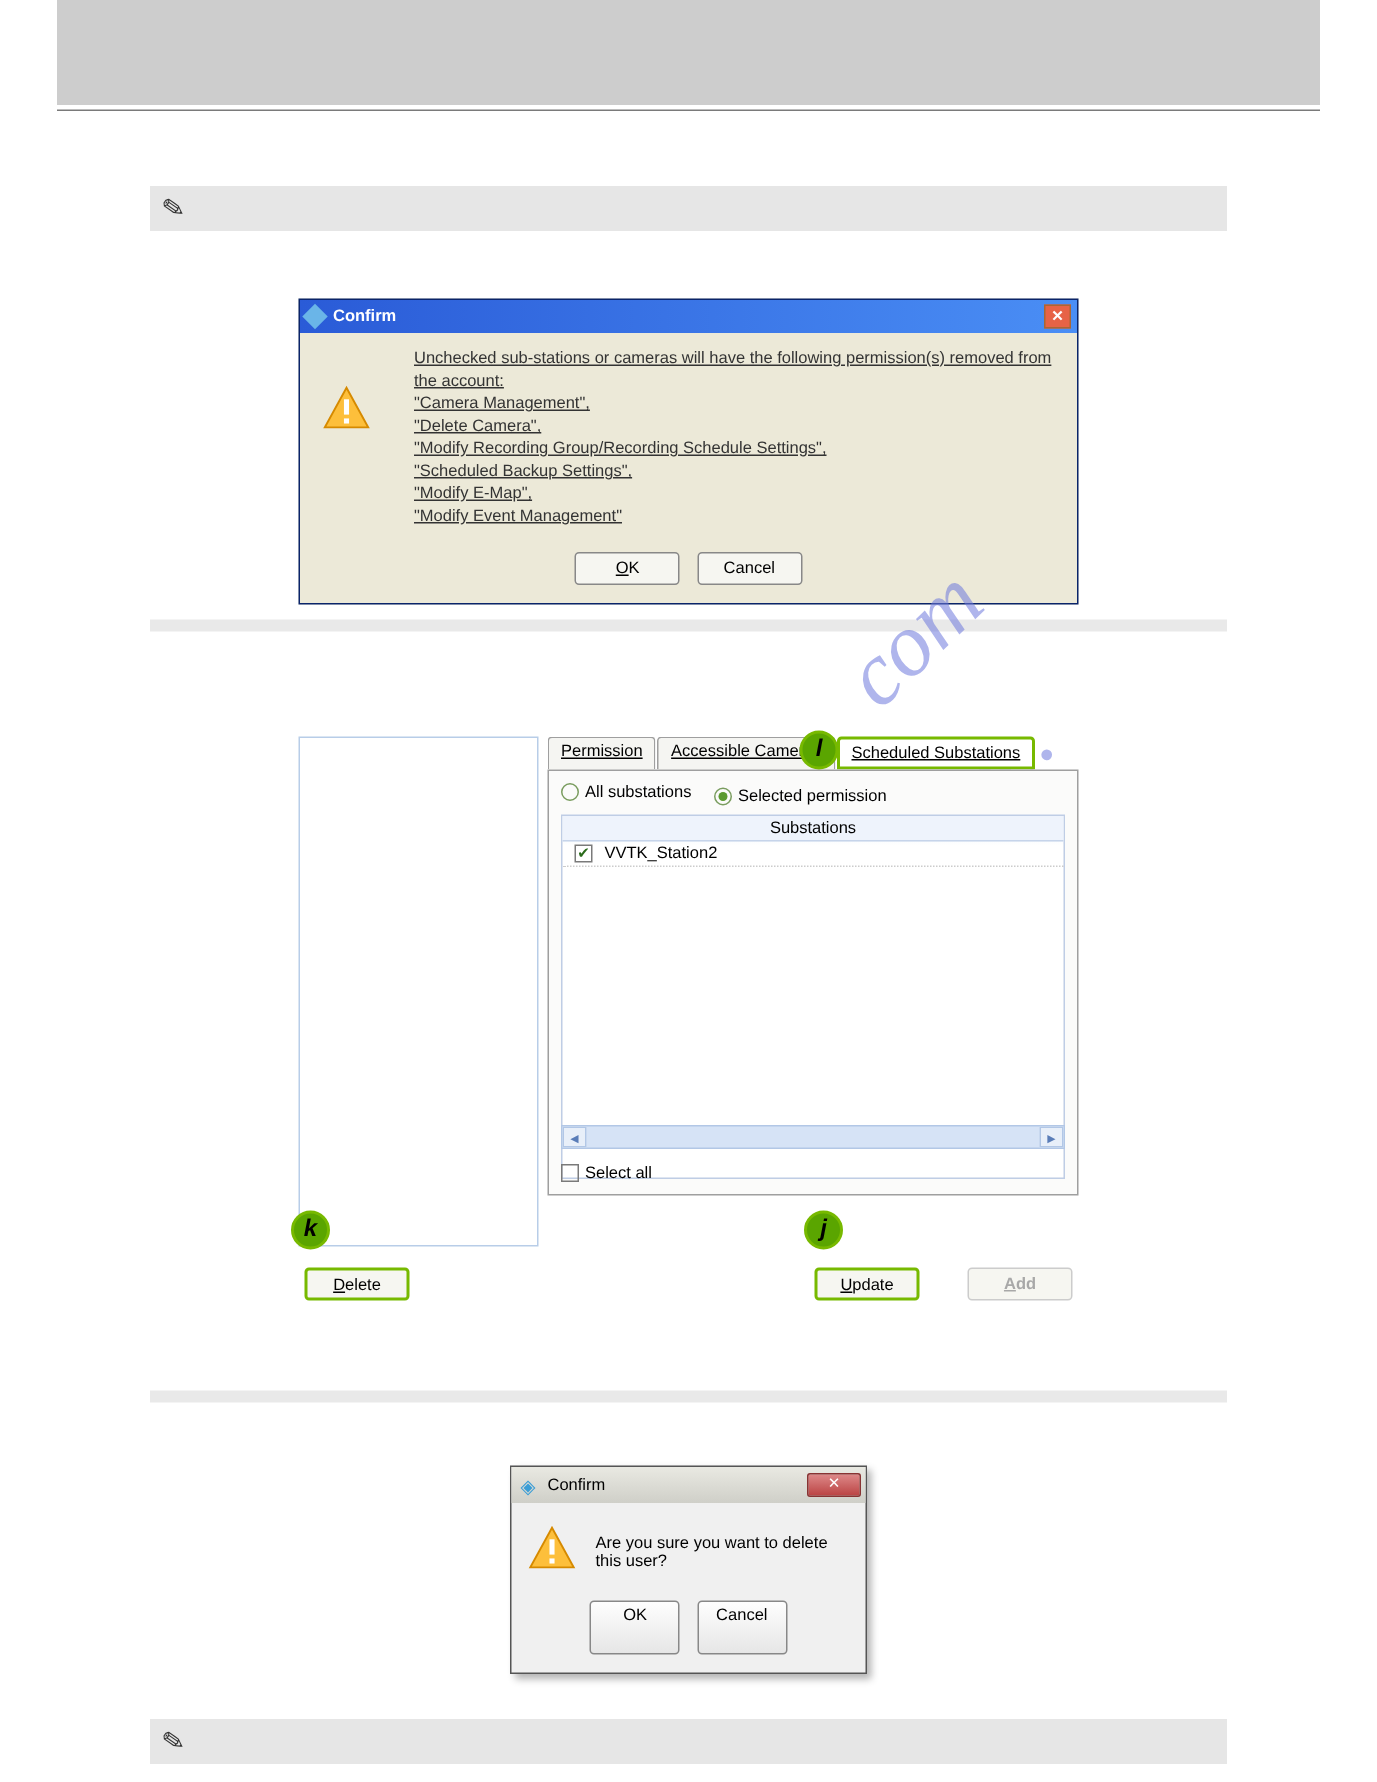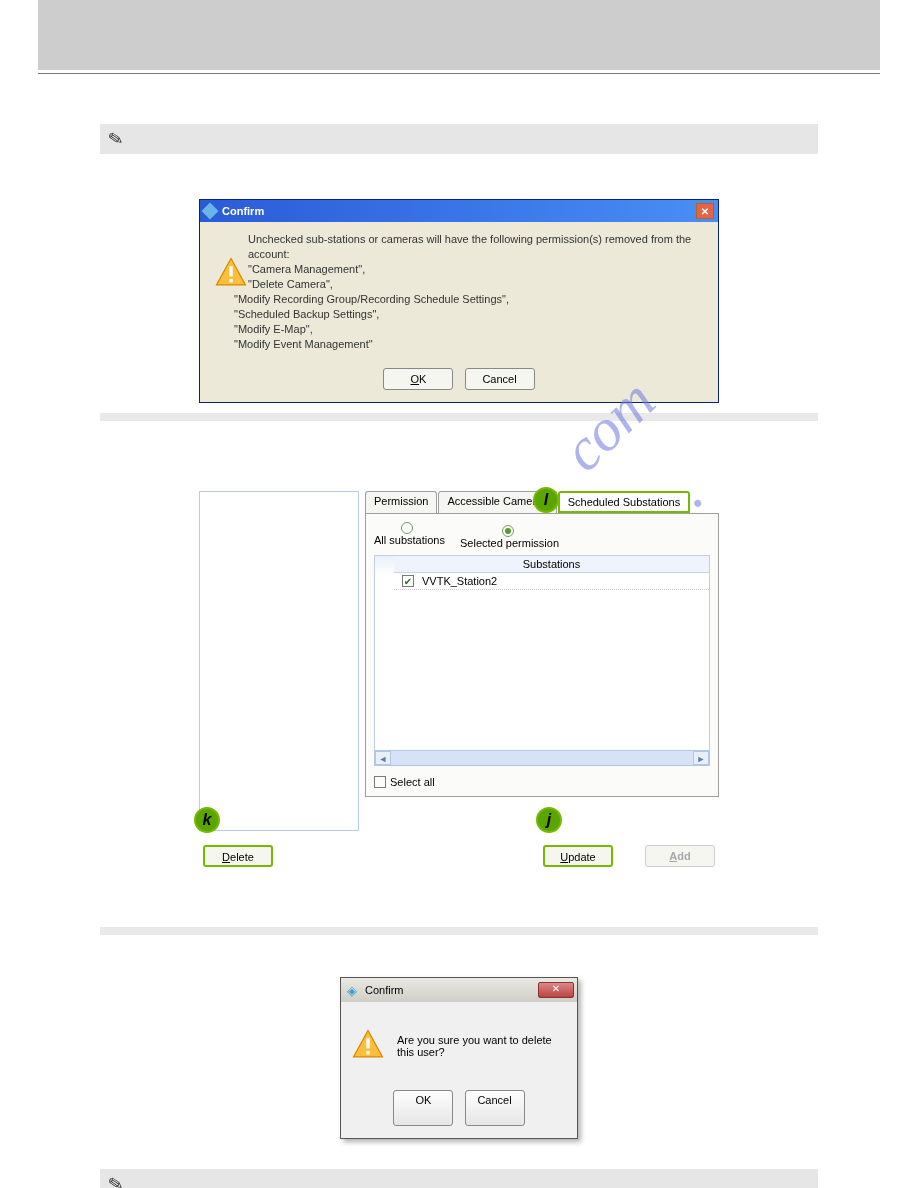--- a/index.html
+++ b/index.html
@@ -9,41 +9,41 @@
     .content { padding: 50px 100px 0; }
     .note-bar { background: #e6e6e6; height: 30px; display: flex; align-items: center; padding-left: 8px; margin-bottom: 45px; }
     .pencil { font-size: 18px; color: #333; transform: rotate(-10deg); }
     
     .confirm1 { width: 520px; margin: 0 auto 10px; border: 1px solid #0a246a; background: #ece9d8; }
     .confirm1-title { background: linear-gradient(90deg, #2a5bd7 0%, #4a8ef5 100%); height: 22px; display: flex; align-items: center; padding: 0 4px; }
     .confirm1-title .diamond { width: 12px; height: 12px; background: #6ab5e8; transform: rotate(45deg); margin-right: 6px; }
     .confirm1-title .title-text { color: #fff; font-weight: bold; flex: 1; }
     .close-btn { width: 18px; height: 16px; background: #e76346; border: 1px solid #a63; display: flex; align-items: center; justify-content: center; color: #fff; font-size: 10px; font-weight: bold; }
     .confirm1-body { padding: 10px 14px 8px 14px; color: #333; }
-    .confirm1-body .msg { margin-left: 20px; line-height: 15px; }
+    .confirm1-body .msg { margin-left: 62px; line-height: 15px; text-decoration: underline; }
     .confirm1-body .warning-icon { float: left; margin-top: 24px; }
     .warning-icon svg { width: 34px; height: 34px; }
     .confirm1-buttons { text-align: center; padding: 8px 0 12px; }
     .btn-xp { display: inline-block; min-width: 70px; height: 22px; line-height: 20px; background: #f6f6f1; border: 1px solid #888; border-radius: 3px; text-align: center; margin: 0 4px; font-size: 11px; }
     
     .spacer-rule { height: 8px; background: #e9e9e9; margin: 0 0 70px; }
     
     .stack2 { position: relative; width: 520px; margin: 0 auto; }
     .panel2 { display: flex; }
     .panel2-left { width: 160px; border: 1px solid #b8cde8; background: #fff; margin-right: 6px; height: 340px; }
     .panel2-right { flex: 1; }
     .tabs { display: flex; position: relative; }
-    .tab { border: 1px solid #9f9f9f; border-bottom: none; padding: 3px 8px; background: #f5f5f2; border-radius: 3px 3px 0 0; margin-right: 1px; font-size: 11px; }
+    .tab { border: 1px solid #9f9f9f; border-bottom: none; padding: 3px 8px; background: #f5f5f2; border-radius: 3px 3px 0 0; margin-right: 1px; font-size: 11px; text-decoration: underline; }
     .tab.active { background: #fff; border: 2.5px solid #77b900; }
     .tabbox { border: 1px solid #9f9f9f; background: #fbfbfa; padding: 8px; height: 284px; position: relative; }
     .radios { margin-bottom: 6px; }
-    .radio-item { display: inline-flex; align-items: center; margin-right: 12px; flex-direction: column; }
+    .radio-item { display: inline-flex; align-items: center; margin-right: 12px; }
     .radio-item .r { width: 12px; height: 12px; border: 1px solid #7a9d5f; border-radius: 50%; margin-right: 4px; display: flex; align-items: center; justify-content: center; }
     .radio-item .r.sel::after { content: ''; width: 6px; height: 6px; background: #5b9a2f; border-radius: 50%; }
-    .sublist { border: 1px solid #bfcde5; height: 200px; background: linear-gradient(#eaf1fb, #fff 20px); padding-left: 19px; }
+    .sublist { border: 1px solid #bfcde5; height: 243px; background: linear-gradient(#eaf1fb, #fff 20px); }
     .sublist-head { text-align: center; font-size: 11px; background: #eef3fc; border-bottom: 1px solid #c6d4ea; padding: 2px 0; }
     .sublist-row { display: flex; align-items: center; padding: 2px 8px; border-bottom: 1px dotted #ccc; }
     .sublist-row .chk { width: 12px; height: 12px; border: 1px solid #7a7a7a; margin-right: 8px; display: flex; align-items: center; justify-content: center; font-size: 10px; color: #2a6b1a; }
     .hscroll { position: absolute; bottom: 30px; left: 8px; right: 8px; height: 16px; background: #d6e3f6; border: 1px solid #b2c7e6; display: flex; }
     .hscroll .arrow { width: 16px; background: #e8eff9; border: 1px solid #b2c7e6; text-align: center; font-size: 9px; line-height: 14px; color: #5a7db8; }
     .hscroll .track { flex: 1; }
     .selectall { position: absolute; bottom: 8px; left: 8px; display: flex; align-items: center; }
     .selectall .chk { width: 12px; height: 12px; border: 1px solid #7a7a7a; margin-right: 4px; }
     
     .bottom-buttons { display: flex; margin-top: 14px; gap: 24px; }
@@ -61,21 +61,21 @@
     .wm2 { top: 70px; left: 220px; }
     .wm3 { top: 290px; left: 10px; }
     
     .spacer-rule2 { height: 8px; background: #e9e9e9; margin: 60px 0 42px; }
     
     .confirm2 { width: 238px; margin: 0 auto; border: 1px solid #555; background: #f0f0f0; box-shadow: 3px 3px 5px rgba(0,0,0,0.3); }
     .confirm2-title { background: linear-gradient(#e9e9e2, #cfcfc8); height: 24px; display: flex; align-items: center; padding: 0 0 0 6px; font-size: 11px; }
     .confirm2-title .shield { width: 14px; height: 14px; color: #3a9dd6; margin-right: 4px; font-size: 13px; }
     .confirm2-title .title-text { flex: 1; }
     .close-btn2 { width: 36px; height: 16px; background: linear-gradient(#d88, #b44); border: 1px solid #833; border-radius: 2px; margin-right: 3px; color: #fff; text-align: center; font-size: 10px; }
-    .confirm2-body { padding: 26px 10px; display: flex; align-items: center; }
+    .confirm2-body { padding: 14px 10px; display: flex; align-items: center; }
     .confirm2-body .warning-icon { margin-right: 12px; }
     .confirm2-buttons { text-align: center; padding: 0 0 12px; }
     .btn-w7 { display: inline-block; min-width: 60px; height: 36px; line-height: 18px; background: linear-gradient(#fefefe, #e6e6e6); border: 1px solid #888; border-radius: 3px; text-align: center; margin: 0 4px; font-size: 11px; }
     
     .note-bar2 { background: #e6e6e6; height: 30px; display: flex; align-items: center; padding-left: 8px; margin: 30px 0 40px; }
   </style>
 </head>
 <body>
 
 <div class="top-header"></div>

